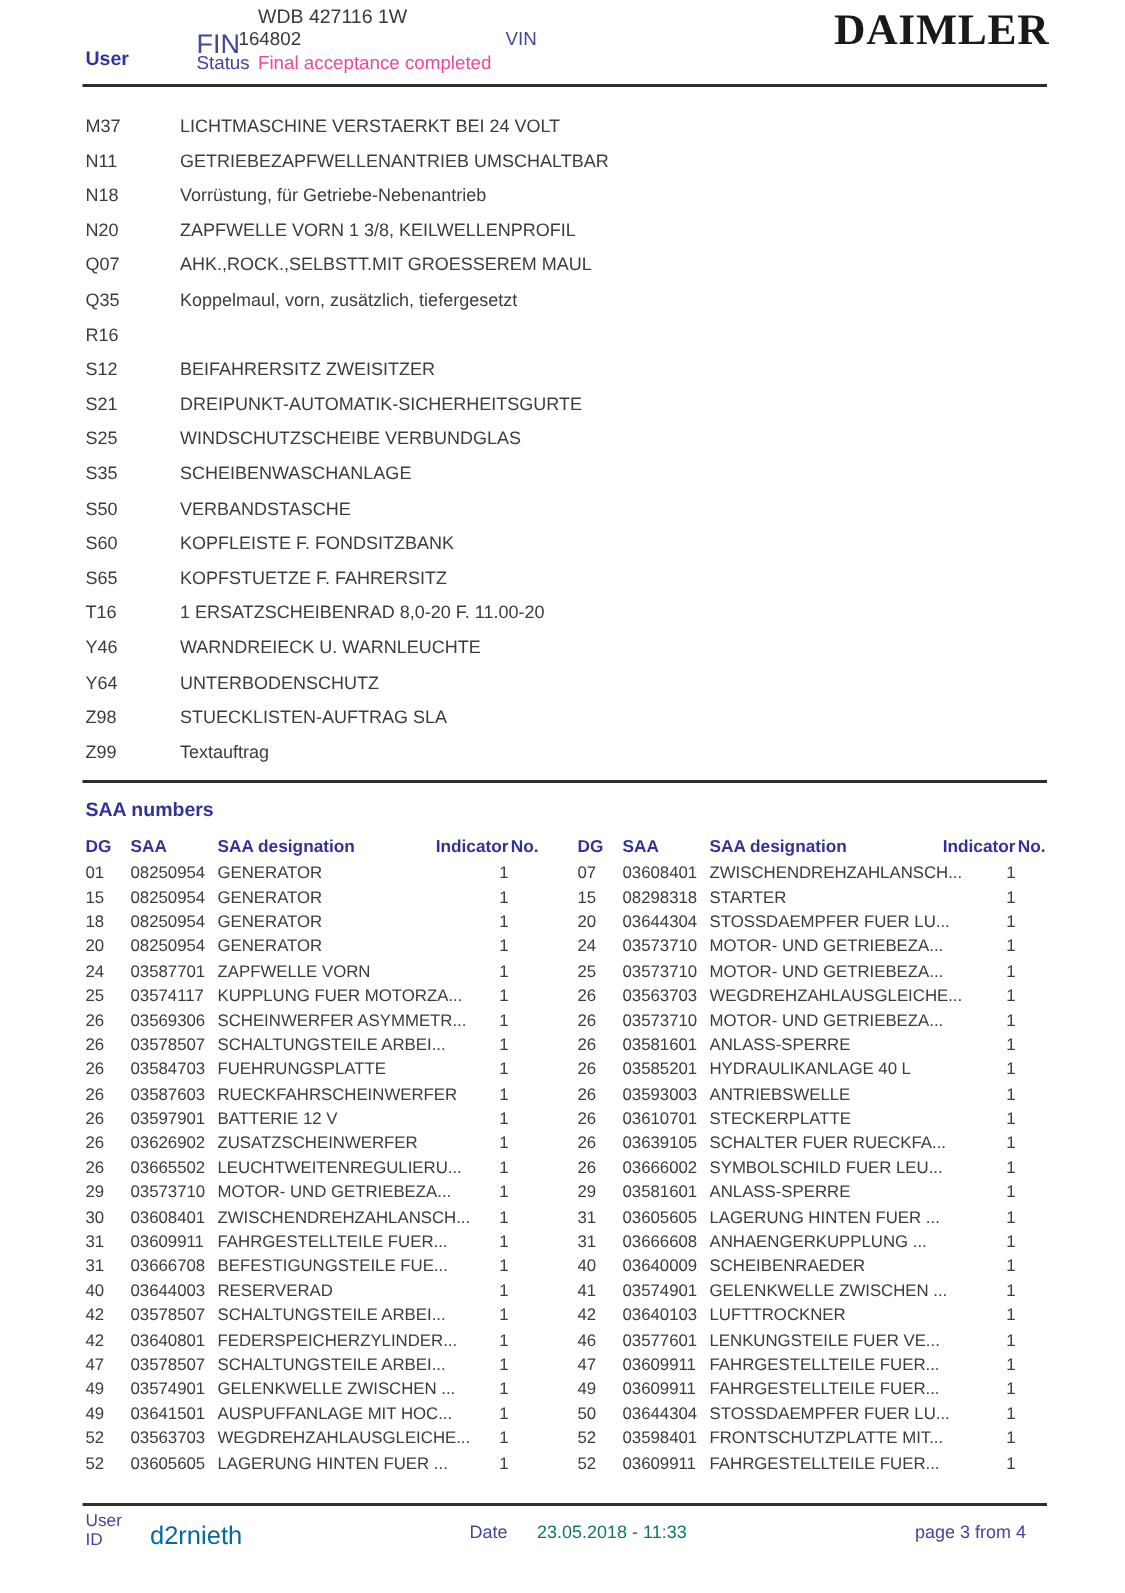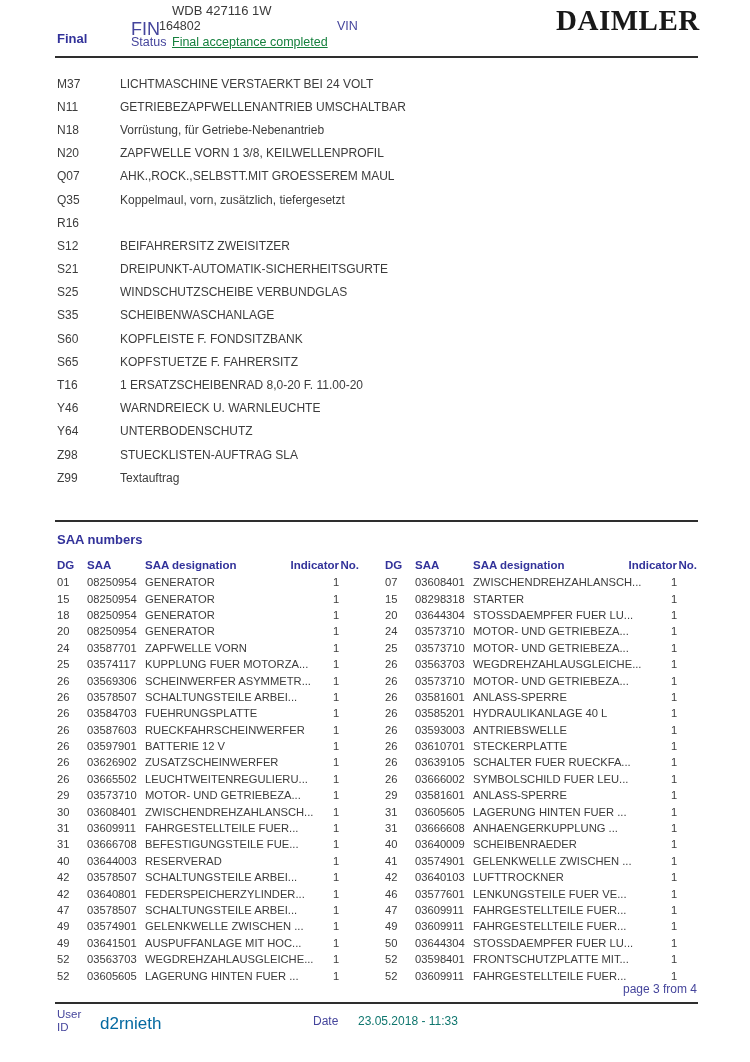--- a/index.html
+++ b/index.html
@@ -10,21 +10,21 @@
   .blue  { color:#45459c; }
   .bblue { color:#32329a; font-weight:bold; }
 
   
   .app-title   { position:absolute; left:57px;  top:31px; font-size:13px; }
   .model-line  { position:absolute; left:172px; top:3px;  font-size:13px; color:#3a3a3a; }
   .fin-label   { position:absolute; left:131px; top:19px; font-size:18px; }
   .fin-value   { position:absolute; left:159px; top:19px; font-size:12.5px; color:#3a3a3a; }
   .vin-label   { position:absolute; left:337px; top:19px; font-size:12.5px; }
   .status-label{ position:absolute; left:131px; top:35px; font-size:12.5px; }
-  .status-value{ position:absolute; left:172px; top:35px; font-size:12.5px; color:#15803d;text-decoration:underline; }
+  .status-value{ position:absolute; left:172px; top:35px; font-size:12.5px; color:#ec4899; }
   .logo { position:absolute; left:556px; top:4px; width:140px; text-align:center;
           font-family:"Liberation Serif", serif; font-size:29px; font-weight:600;
           letter-spacing:0.5px; color:#191919; }
 
   .rule { position:absolute; left:55px; width:643px; height:2px; background:#2e2e2e; }
   .rule-1 { top:56px; }
   .rule-2 { top:520px; }
   .rule-3 { top:1002px; }
 
   
@@ -45,28 +45,28 @@
   .saa-table .cell-designation { flex:1; white-space:nowrap; overflow:hidden; }
   .saa-table .cell-no  { width:46px; flex:none; text-align:center; }
   .saa-head .h-ind { display:inline-block; width:50px; overflow:hidden; white-space:nowrap; flex:none; }
   .saa-head .h-no  { flex:none; }
 
   
   .user-label { position:absolute; left:57px;  top:1008px; width:32px; font-size:11.5px; line-height:13px; }
   .user-value { position:absolute; left:100px; top:1014px; font-size:17px; color:#0369a1; }
   .date-label { position:absolute; left:313px; top:1014px; font-size:12px; }
   .date-value { position:absolute; left:358px; top:1014px; font-size:12px; color:#0f766e; }
-  .page-num   { position:absolute; left:597px; top:982px; width:100px; text-align:right; font-size:12px; }
+  .page-num   { position:absolute; left:597px; top:1014px; width:100px; text-align:center; font-size:12px; }
 </style>
 </head>
 <body>
 
 <div class="page">
 
-  <div class="app-title bblue">Final</div>
+  <div class="app-title bblue">User</div>
   <div class="model-line">WDB 427116 1W</div>
   <div class="fin-label blue">FIN</div>
   <div class="fin-value">164802</div>
   <div class="vin-label blue">VIN</div>
   <div class="status-label blue">Status</div>
   <div class="status-value">Final acceptance completed</div>
   <div class="logo">DAIMLER</div>
 
   <div class="rule rule-1"></div>
 
@@ -106,20 +106,24 @@
         <span class="cell-code">S21</span>
         <span class="cell-designation">DREIPUNKT-AUTOMATIK-SICHERHEITSGURTE</span>
       </div>
       <div class="codes-row">
         <span class="cell-code">S25</span>
         <span class="cell-designation">WINDSCHUTZSCHEIBE VERBUNDGLAS</span>
       </div>
       <div class="codes-row">
         <span class="cell-code">S35</span>
         <span class="cell-designation">SCHEIBENWASCHANLAGE</span>
+      </div>
+      <div class="codes-row">
+        <span class="cell-code">S50</span>
+        <span class="cell-designation">VERBANDSTASCHE</span>
       </div>
       <div class="codes-row">
         <span class="cell-code">S60</span>
         <span class="cell-designation">KOPFLEISTE F. FONDSITZBANK</span>
       </div>
       <div class="codes-row">
         <span class="cell-code">S65</span>
         <span class="cell-designation">KOPFSTUETZE F. FAHRERSITZ</span>
       </div>
       <div class="codes-row">

